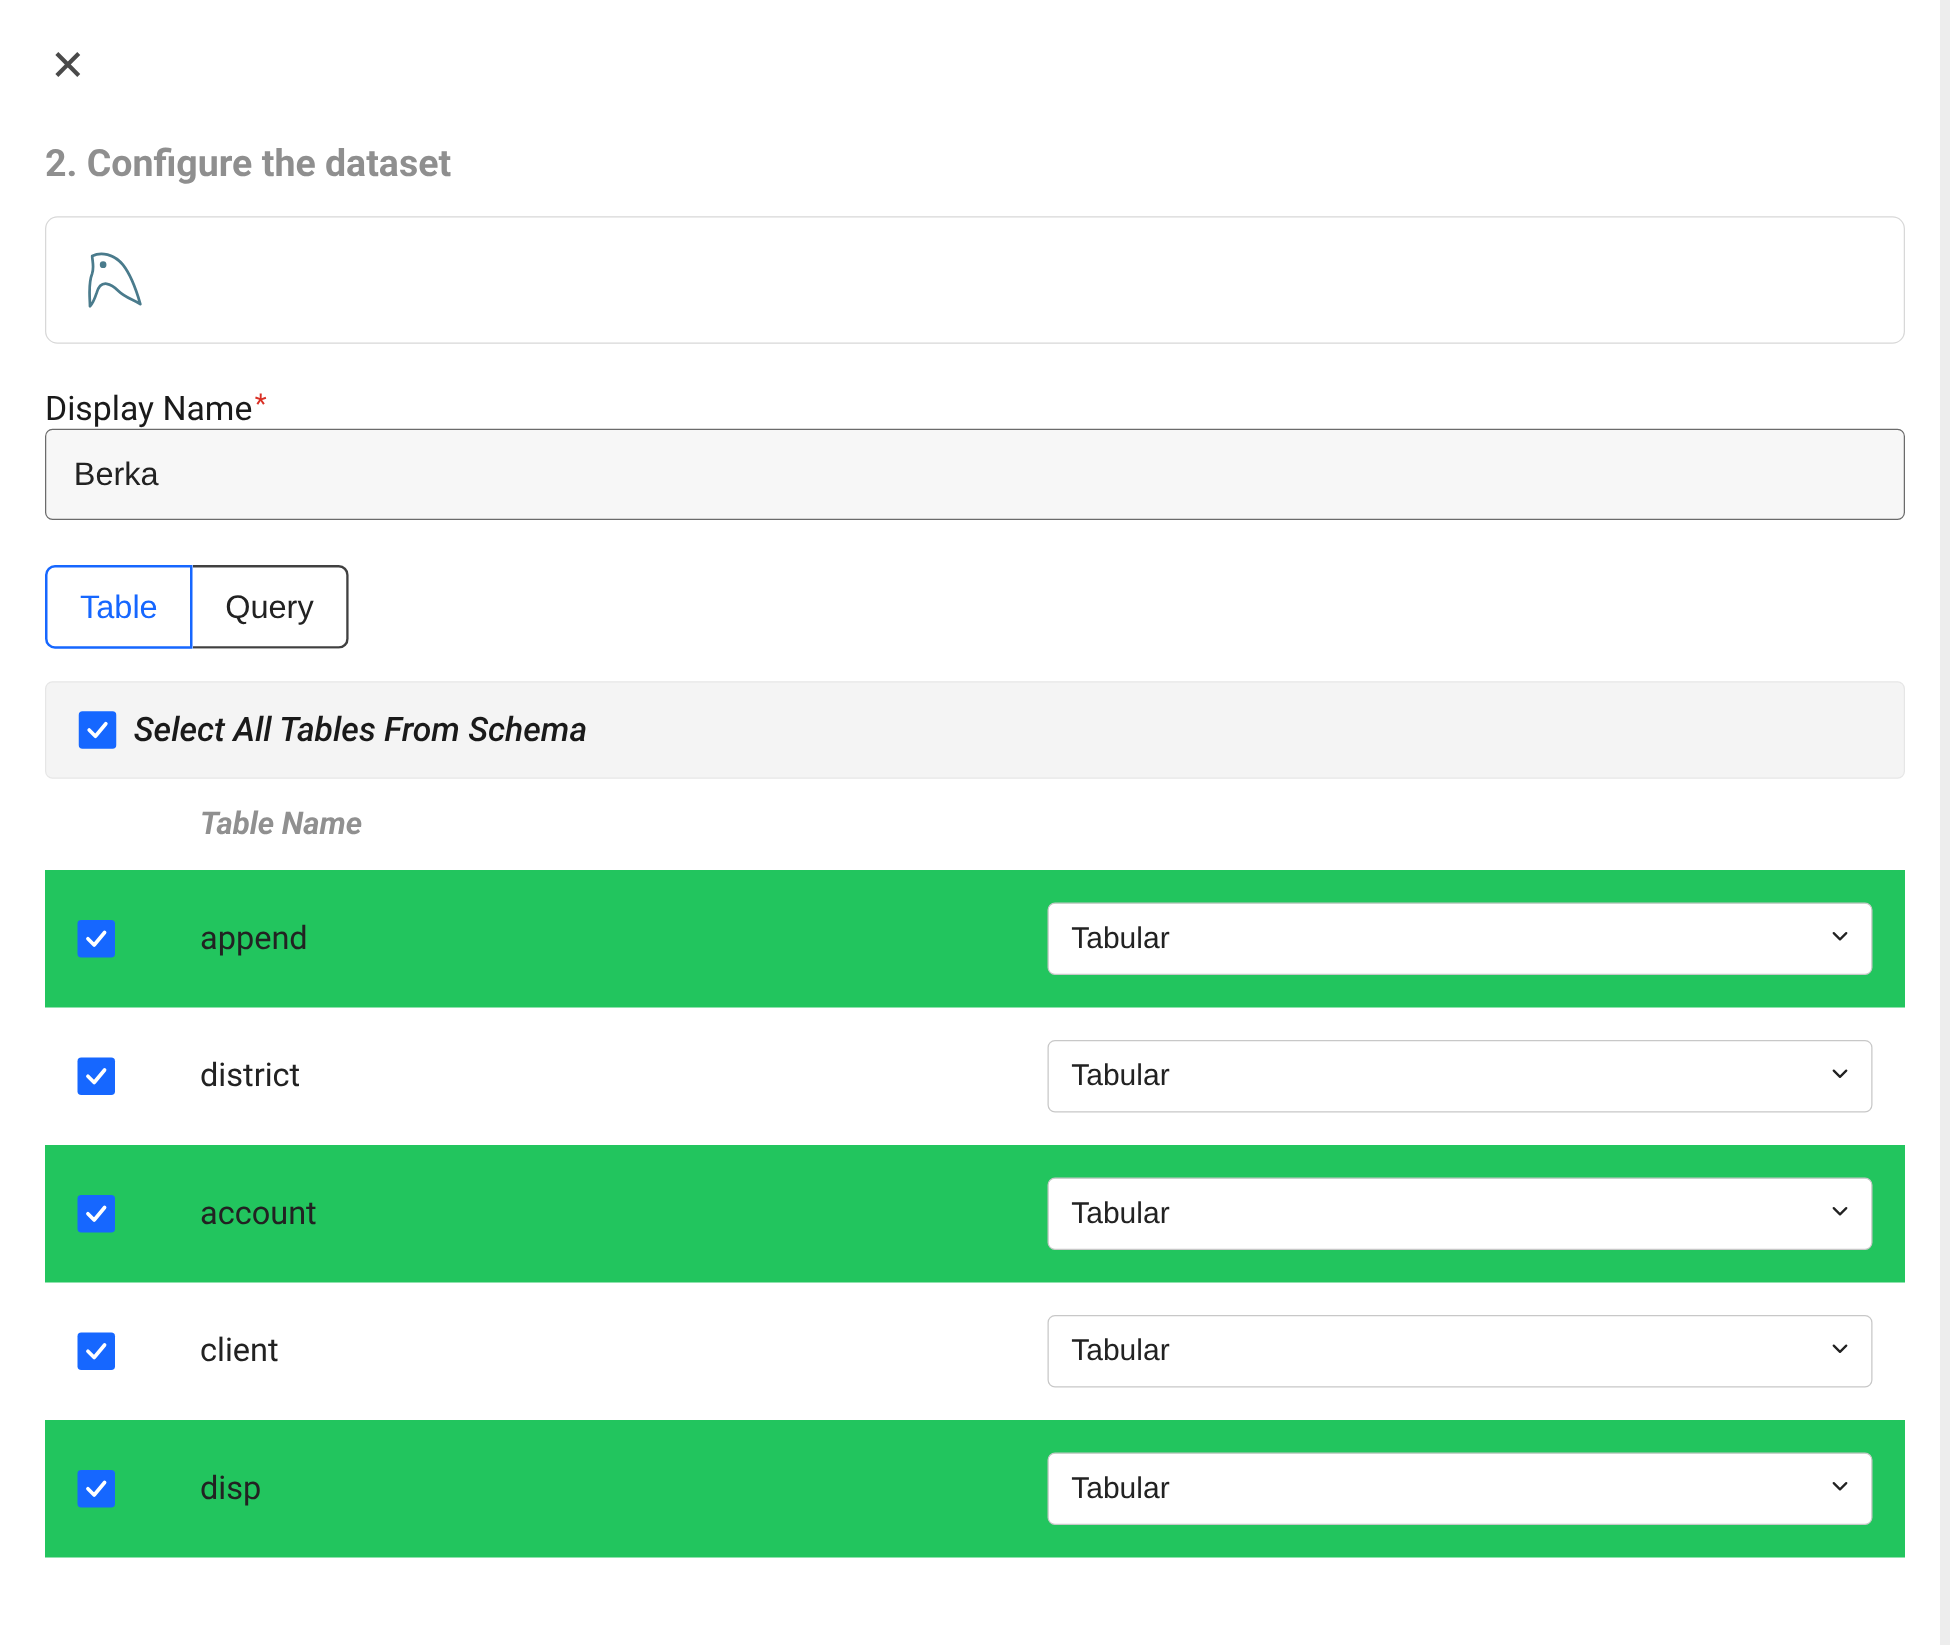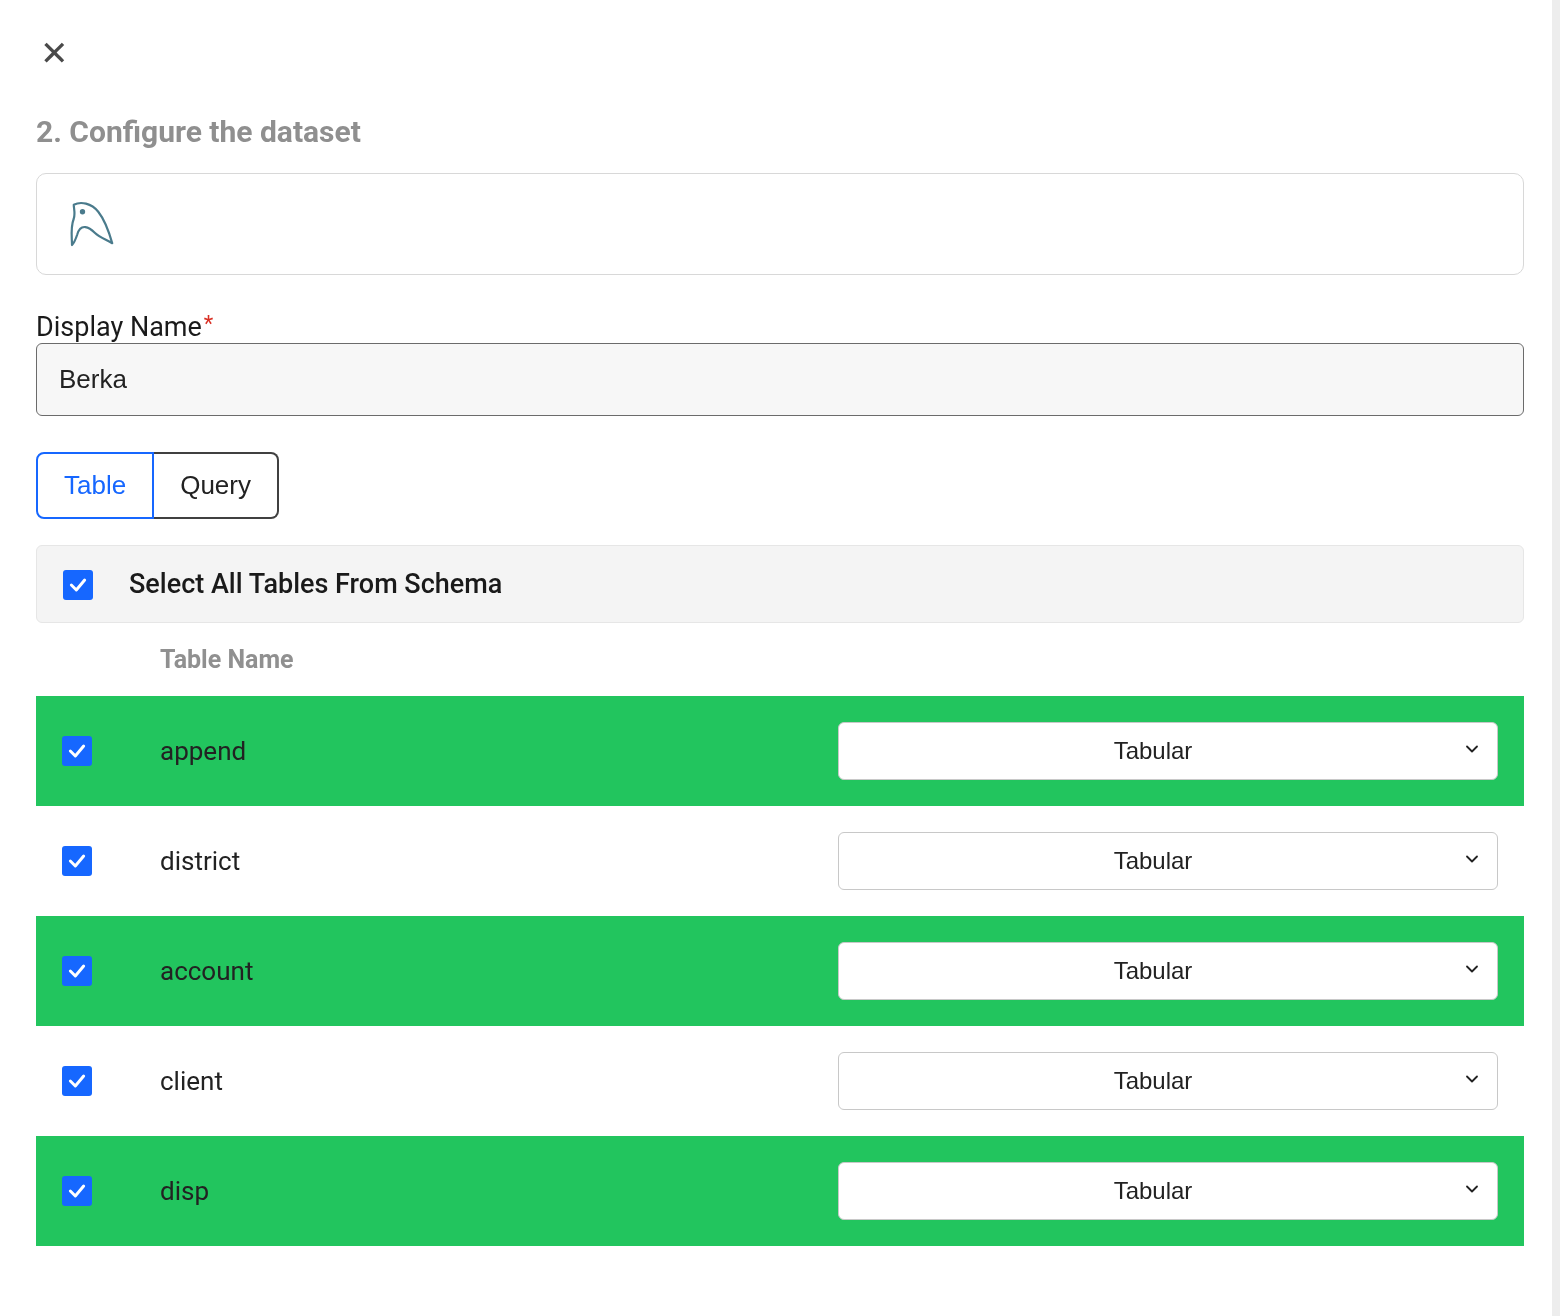--- a/index.html
+++ b/index.html
@@ -125,23 +125,24 @@
     color: #1667ff;
     position: relative;
     z-index: 1;
   }
   .select-all-bar {
     background: #f4f4f4;
     border: 1px solid #e6e6e6;
     border-radius: 6px;
     padding: 22px 26px;
     display: flex;
-    align-items: flex-end;
-    gap: 36px;
+    align-items: center;
+    gap: 14px;
     margin-bottom: 0;
+    font-style: italic;
   }
   .checkbox {
     width: 30px;
     height: 30px;
     background: #1667ff;
     border-radius: 3px;
     display: flex;
     align-items: center;
     justify-content: center;
     cursor: pointer;
@@ -156,20 +157,21 @@
     font-weight: 500;
     color: #1a1a1a;
   }
   .table-container {
     width: 100%;
   }
   .table-head-row {
     display: flex;
     align-items: flex-start;
     padding: 22px 26px;
+    font-style: italic;
   }
   .col-check {
     width: 80px;
     flex-shrink: 0;
   }
   .col-name {
     flex: 1 1 50%;
     font-size: 25px;
     font-weight: 700;
     color: #909090;
@@ -214,21 +216,21 @@
     border: 1px solid #c8c8c8;
     border-radius: 6px;
     background: #fff;
     padding: 14px 48px 14px 18px;
     font-size: 24px;
     color: #222;
     cursor: pointer;
     text-align: left;
     display: flex;
     align-items: center;
-    justify-content: center;
+    justify-content: flex-start;
   }
   .chev {
     position: absolute;
     right: 16px;
     top: 50%;
     transform: translateY(-50%);
     pointer-events: none;
   }
   .right-rail {
     position: fixed;

